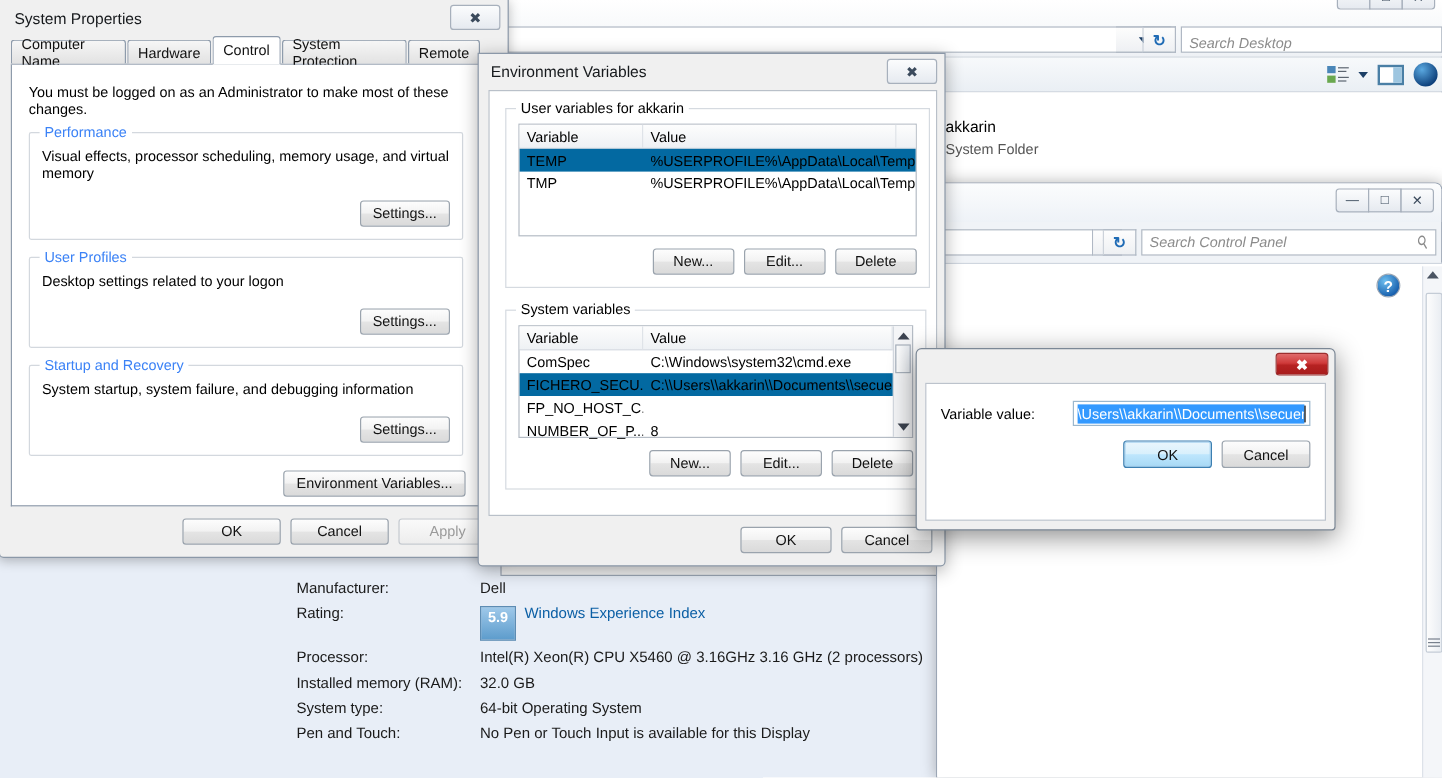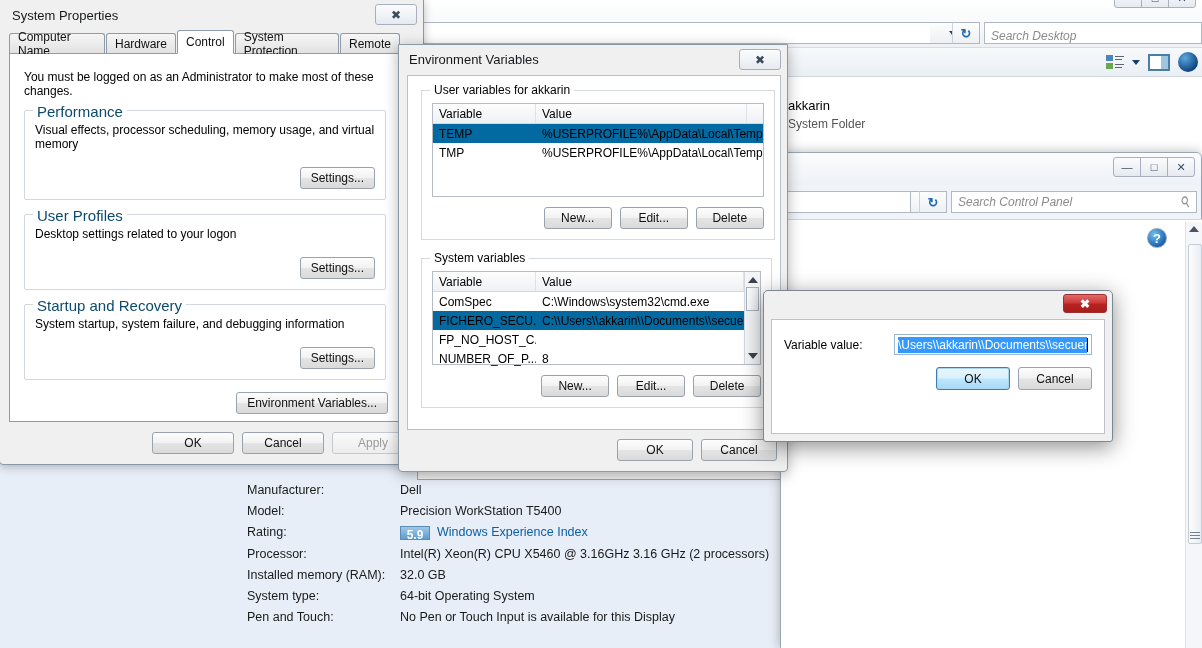--- a/index.html
+++ b/index.html
@@ -165,21 +165,21 @@
   .grip i { display: block; height: 1px; background: #77808d; margin-bottom: 2px; }
 
   
   .sysinfo {
     position: absolute; left: 247px; top: 483px; width: 560px;
   }
   .sysinfo-row { display: flex; margin-bottom: 7px; font-size: 12.5px; }
   .sysinfo-label { width: 153px; color: #1a1a1a; }
   .sysinfo-value { color: #1a1a1a; }
   .wei-box {
-    display: inline-block; width: 30px; height: 14px;
+    display: inline-block; width: 30px; height: 29px;
     background: linear-gradient(180deg,#9fc9ea,#5d9ccc);
     border: 1px solid #5d8cb3;
     color: #fff; font-weight: bold; font-size: 12px;
     text-align: center; line-height: 16px;
     vertical-align: -3px; margin-right: 7px;
   }
   .wei-link { color: #0b5fa5; }
 
   
   .sysprops {
@@ -223,21 +223,21 @@
     border: 1px solid #8e9bab; border-top: none;
     height: 368px; padding: 10px 12px;
   }
   .lead-text { font-size: 12px; margin: 6px 2px 12px 2px; }
   .groupbox {
     position: relative; border: 1px solid #d3d8de; border-radius: 2px;
     margin-bottom: 14px; padding: 12px 10px 10px 10px;
   }
   .groupbox > legend {
     position: absolute; top: -8px; left: 8px; background: #fff;
-    padding: 0 4px; font-size: 15px; color: #0c4a6e; text-align: right;
+    padding: 0 4px; font-size: 12px; color: #3b82f6; text-align: right;
   }
   .gb-desc { font-size: 12px; margin-bottom: 16px; }
   .btn {
     display: inline-flex; align-items: center; justify-content: center;
     min-width: 72px; height: 22px; padding: 0 10px;
     background: linear-gradient(180deg,#fdfdfd 0%, #f2f2f2 48%, #e4e4e4 52%, #dadada 100%);
     border: 1px solid #9aa3ad; border-radius: 3px;
     font-size: 12px; color: #111; cursor: default;
   }
   .btn.disabled { color: #9a9a9a; border-color: #c5cad0;
@@ -442,24 +442,20 @@
           </div>
       </div>
 
     </div>
   </div>
 
   <div class="sysinfo" id="sysinfo">
       <div class="sysinfo-row">
         <div class="sysinfo-label">Manufacturer:</div>
         <div class="sysinfo-value">Dell</div>
-      </div>
-      <div class="sysinfo-row">
-        <div class="sysinfo-label">Model:</div>
-        <div class="sysinfo-value">Precision WorkStation T5400</div>
       </div>
       <div class="sysinfo-row">
         <div class="sysinfo-label">Rating:</div>
         <div class="sysinfo-value"><span class="wei-box">5.9</span><span class="wei-link">Windows Experience Index</span></div>
       </div>
       <div class="sysinfo-row" style="margin-top: 6px;">
         <div class="sysinfo-label">Processor:</div>
         <div class="sysinfo-value">Intel(R) Xeon(R) CPU          X5460  @ 3.16GHz   3.16 GHz  (2 processors)</div>
       </div>
       <div class="sysinfo-row">

